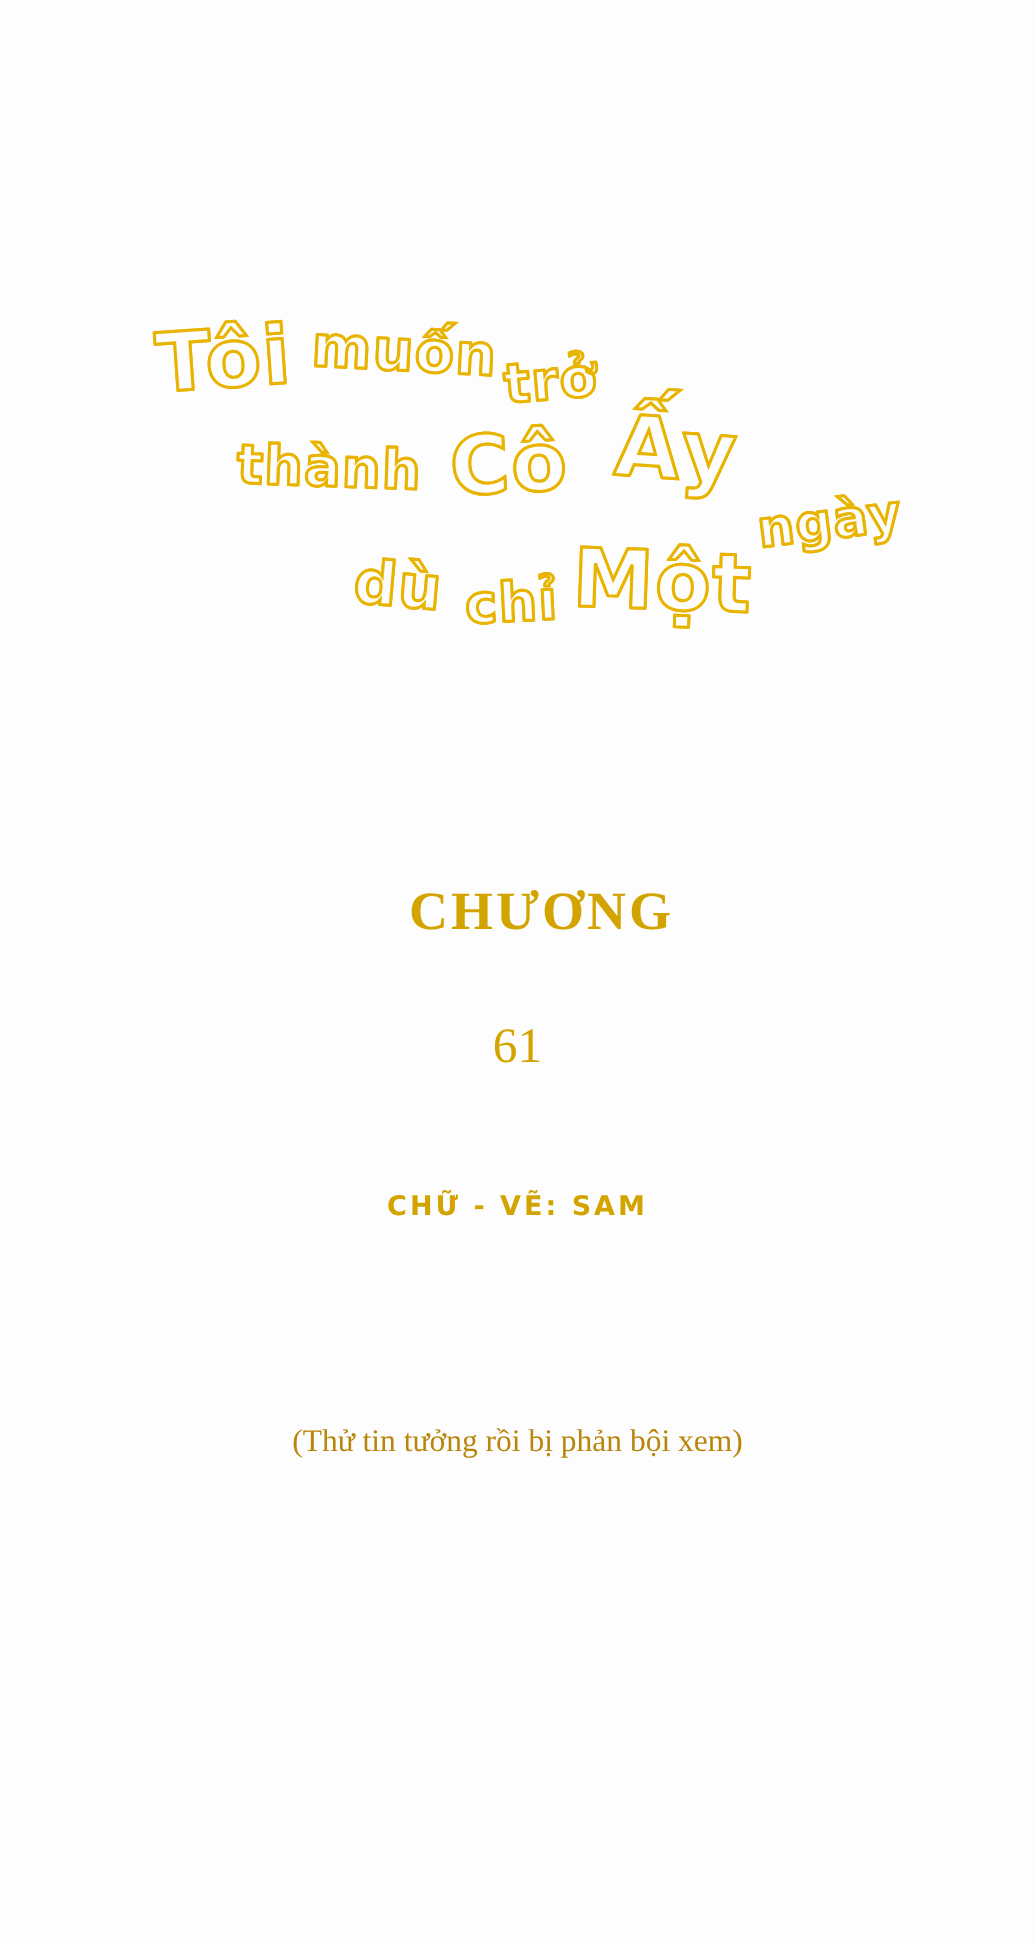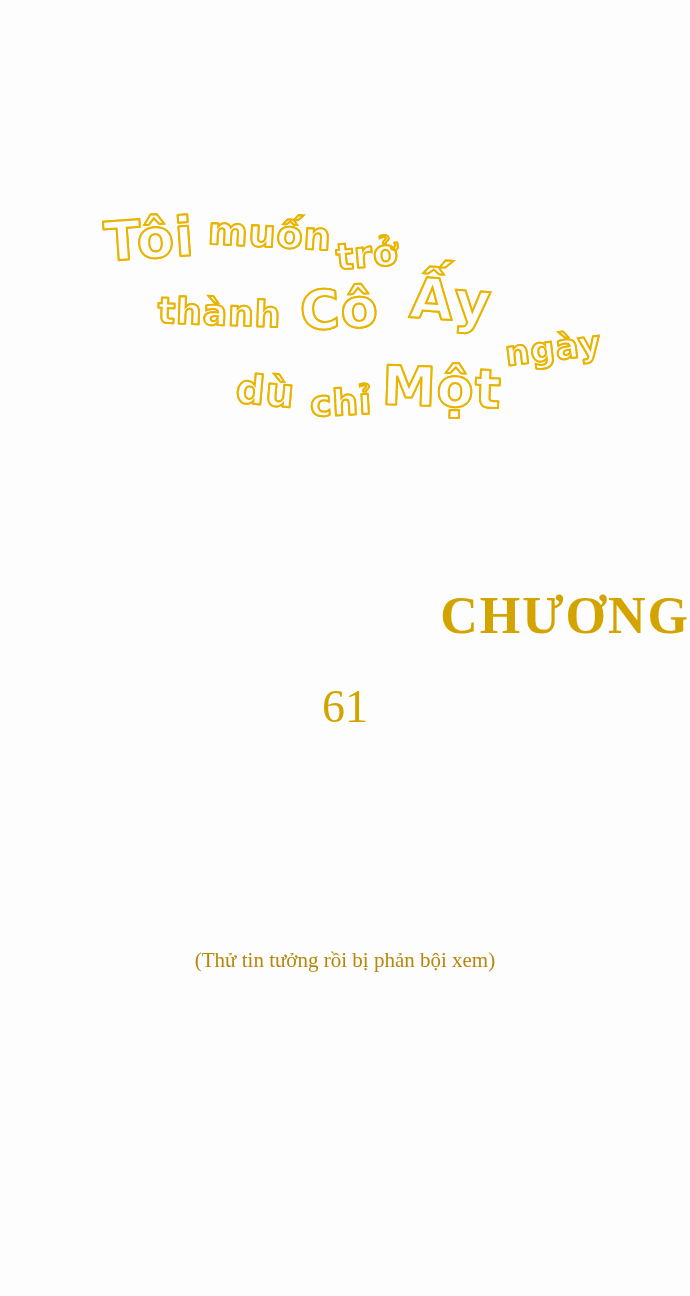--- a/index.html
+++ b/index.html
@@ -52,37 +52,37 @@
   .w-du     { left: 236px; top: 172px; font-size: 40px; transform: rotate(5deg); }
   .w-chi    { left: 310px; top: 186px; font-size: 36px; transform: rotate(-3deg); }
   .w-mot    { left: 382px; top: 160px; font-size: 54px; transform: rotate(2deg); }
 
   
   .chapter-label {
     position: absolute;
     left: 0;
     right: 0;
     top: 586px;
-    text-align: right;
+    text-align: center;
     font-family: "Liberation Serif", serif;
-    font-size: 52px;
+    font-size: 36px;
     font-weight: bold;
     letter-spacing: 2px;
     color: #d3a400;
     padding-left: 32px;
   }
 
   .chapter-number {
     position: absolute;
     left: 0;
     right: 0;
     top: 680px;
     text-align: center;
     font-family: "Liberation Serif", serif;
-    font-size: 46px;
+    font-size: 33px;
     color: #d3a400;
   }
 
   .credit {
     position: absolute;
     left: 0;
     right: 0;
     top: 794px;
     text-align: center;
     font-family: "DejaVu Sans", sans-serif;
@@ -116,15 +116,16 @@
     <span class="t-word w-co">Cô</span>
     <span class="t-word w-ay">Ấy</span>
     <span class="t-word w-ngay">ngày</span>
     <span class="t-word w-du">dù</span>
     <span class="t-word w-chi">chỉ</span>
     <span class="t-word w-mot">Một</span>
   </div>
 
   <div class="chapter-label">CHƯƠNG</div>
   <div class="chapter-number">61</div>
+  <div class="credit">CHỮ - VẼ: SAM</div>
   <div class="subtitle">(Thử tin tưởng rồi bị phản bội xem)</div>
 
 </div>
 
 </body></html>

